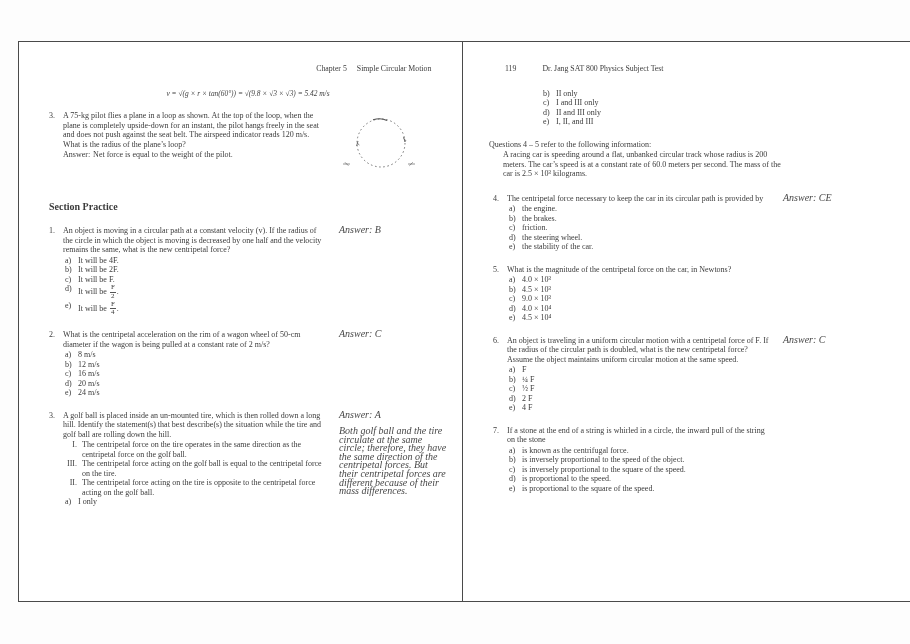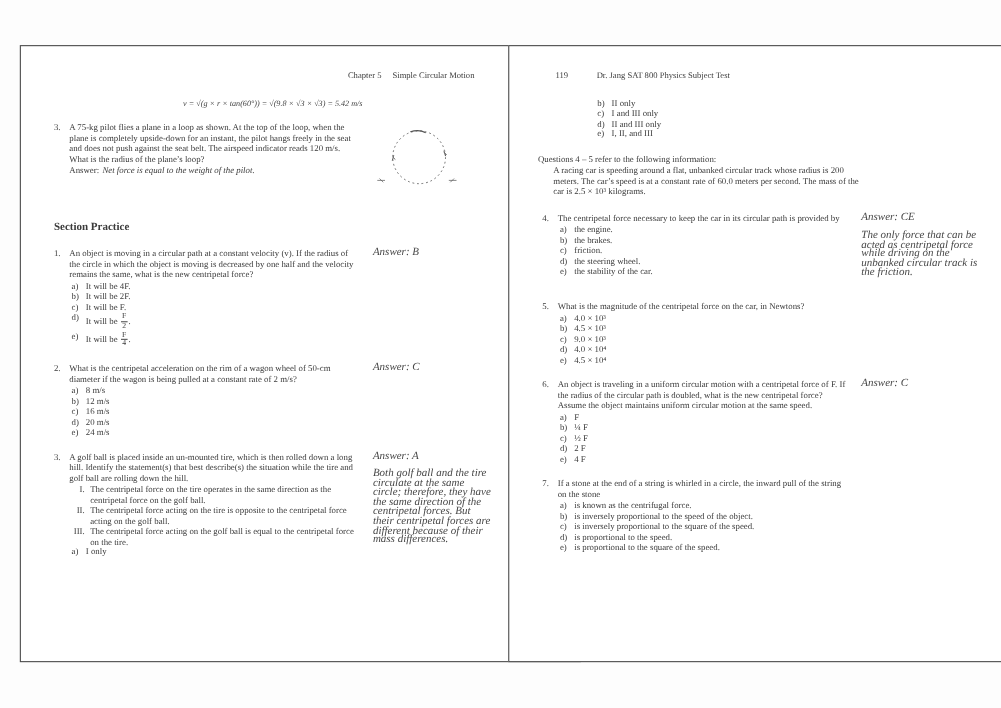--- a/index.html
+++ b/index.html
@@ -19,21 +19,21 @@
 
   .example{margin-top:13px;}
   .q-row{display:flex;margin-left:30px;margin-bottom:13px;}
   .q-main{width:278px;}
   .q-side{width:108px;margin-left:12px;font-size:10px;line-height:8.6px;color:#474747;}
   .q-line{display:flex;margin-bottom:1px;}
   .q-num{width:14px;flex:none;}
   .q-text{flex:1;font-family:Liberation Serif, serif;}
   .indent-block{margin-left:14px;}
   .ans-inline-label{margin-right:3px;}
-  .italic{font-style:italic;text-align:right;}
+  .italic{text-align:right;}
   .example-formulas{margin-left:62px;margin-top:1px;}
   .example-formulas .formula-line{font-size:7.2px;}
 
   .diagram-box{width:100px;margin-left:10px;padding-top:4px;}
 
   .section-title{font-weight:bold;font-size:10px;margin:22px 0 15px 30px;}
 
   .opt-row{display:flex;margin-left:16px;}
   .opt-letter{width:13px;flex:none;}
   .opt-text{flex:1;}
@@ -191,26 +191,26 @@
       <div class="q-line">
         <span class="q-num">3.</span>
         <span class="q-text">A golf ball is placed inside an un-mounted tire, which is then rolled down a long hill. Identify the statement(s) that best describe(s) the situation while the tire and golf ball are rolling down the hill.</span>
       </div>
       <div>
               <div class="stmt-row">
     <span class="stmt-numeral">I.</span>
     <span class="stmt-text">The centripetal force on the tire operates in the same direction as the centripetal force on the golf ball.</span>
   </div>
               <div class="stmt-row">
+    <span class="stmt-numeral">III.</span>
+    <span class="stmt-text">The centripetal force acting on the golf ball is equal to the centripetal force on the tire.</span>
+  </div>
+              <div class="stmt-row">
     <span class="stmt-numeral">II.</span>
     <span class="stmt-text">The centripetal force acting on the tire is opposite to the centripetal force acting on the golf ball.</span>
-  </div>
-              <div class="stmt-row">
-    <span class="stmt-numeral">III.</span>
-    <span class="stmt-text">The centripetal force acting on the golf ball is equal to the centripetal force on the tire.</span>
   </div>
             </div>
       <div>
               <div class="opt-row">
     <span class="opt-letter">a)</span>
     <span class="opt-text">I only</span>
   </div>
             </div>
     </div>
     <div class="q-side">
@@ -278,21 +278,20 @@
     <span class="opt-text">the steering wheel.</span>
   </div>
               <div class="opt-row">
     <span class="opt-letter">e)</span>
     <span class="opt-text">the stability of the car.</span>
   </div>
             </div>
     </div>
     <div class="q-side">
       <div class="ans-label">Answer: CE</div>
-      <div class="side-note">The only force that can be acted as centripetal force while driving on the unbanked circular track is the friction.</div>
       <div class="side-formulas">
               <div class="formula-line"></div>
             </div>
     </div>
   </div>
         <div class="q-row">
     <div class="q-main">
       <div class="q-line">
         <span class="q-num">5.</span>
         <span class="q-text">What is the magnitude of the centripetal force on the car, in Newtons?</span>

